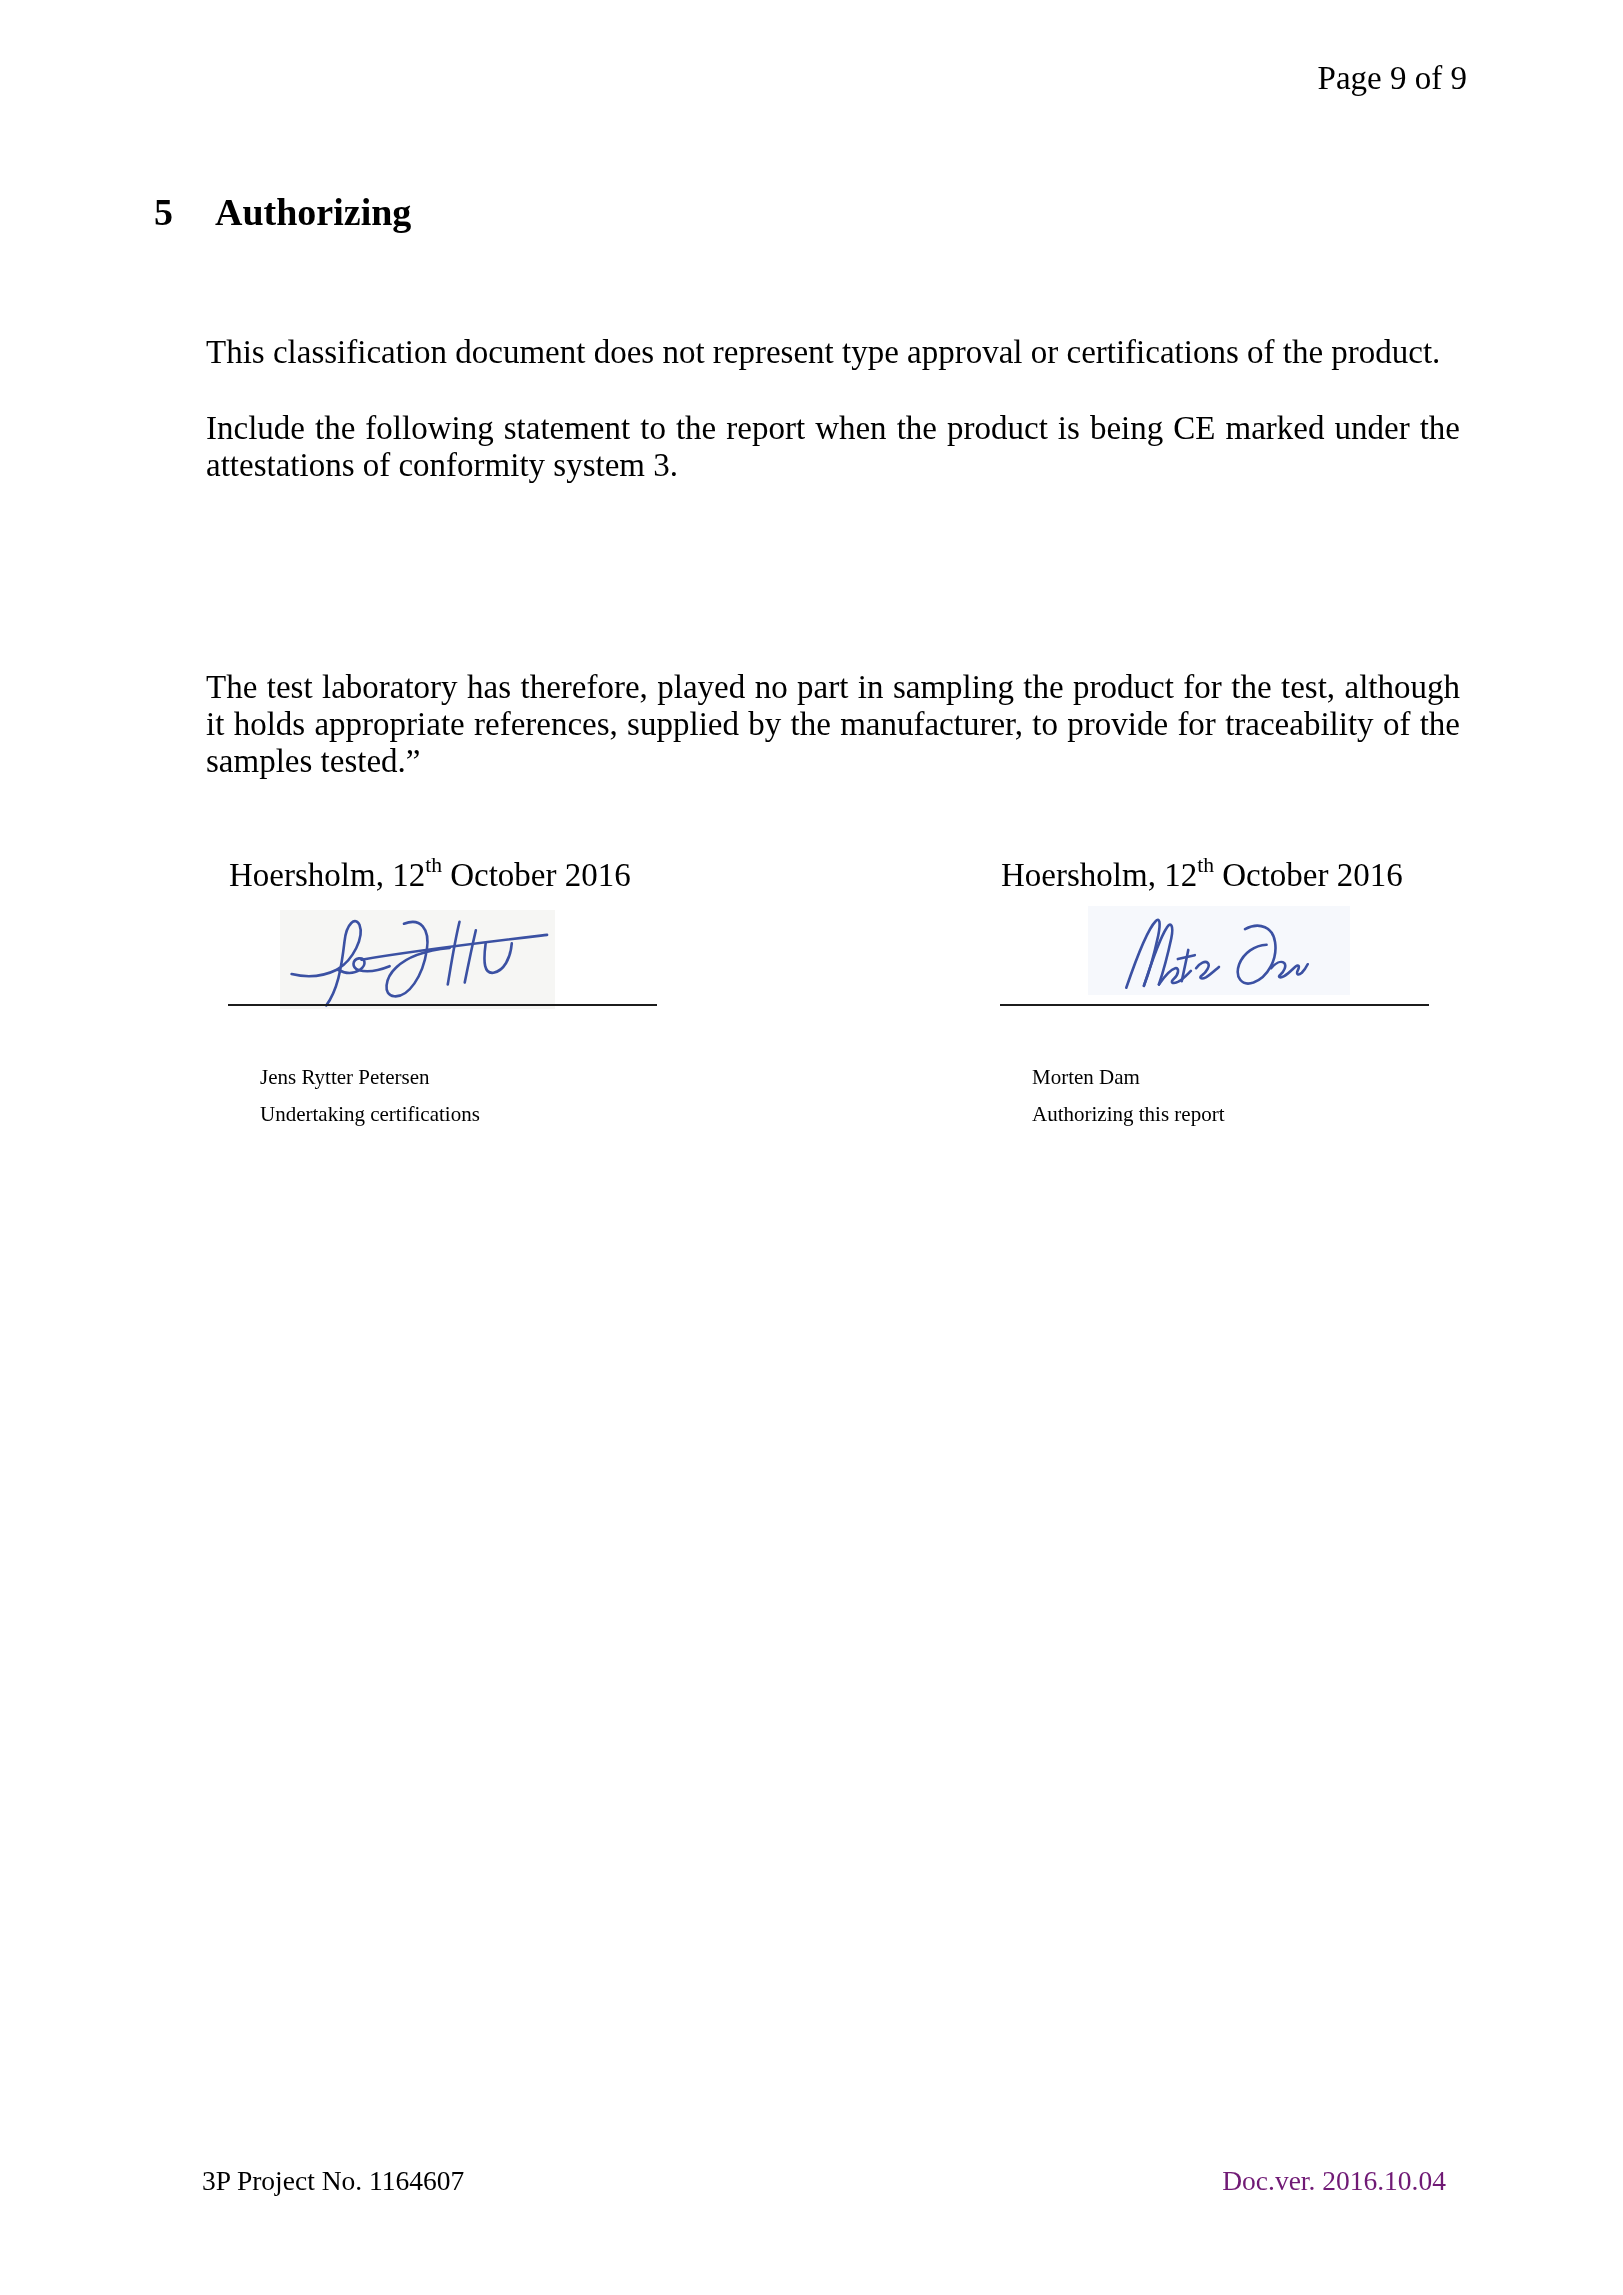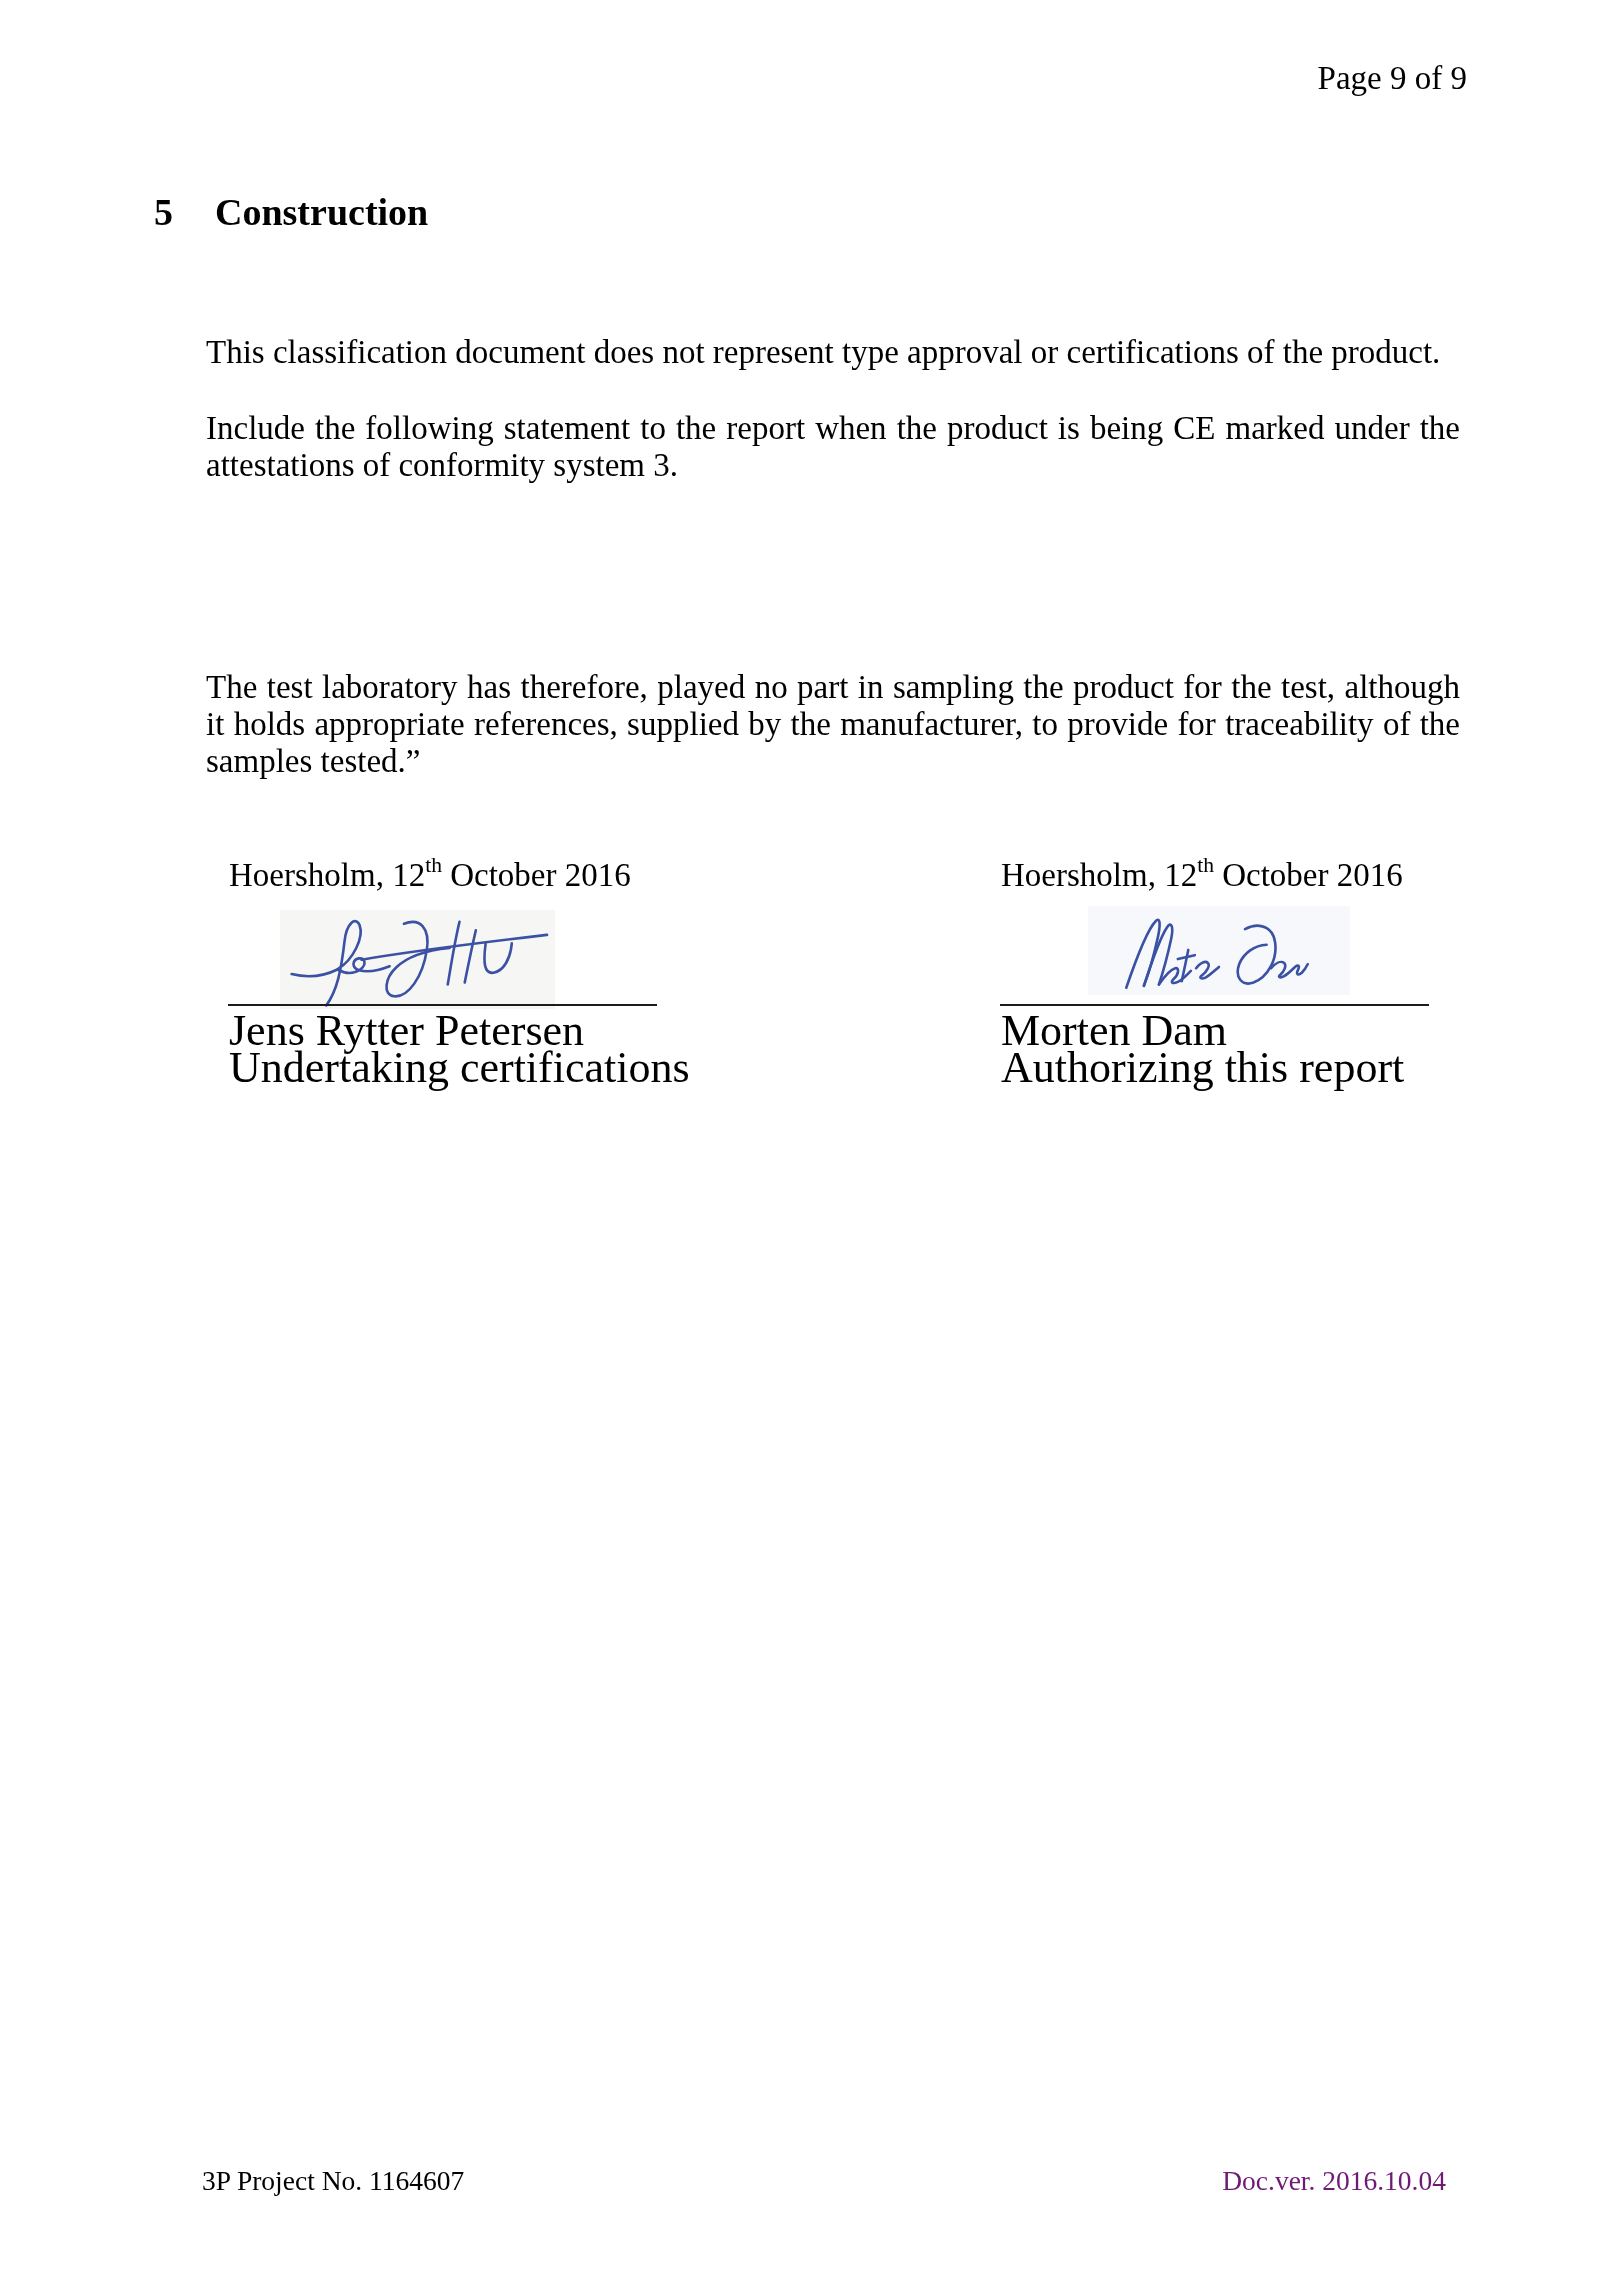--- a/index.html
+++ b/index.html
@@ -70,23 +70,24 @@
   .sig-line {
     position: absolute;
     top: 1004px;
     width: 429px;
     border-top: 2px solid #1c1c1c;
   }
   .sig-line.left { left: 228px; }
   .sig-line.right { left: 1000px; }
   .sig-block {
     position: absolute;
-    top: 1012px;
-    font-size: 44px;
+    top: 1059px;
+    font-size: 21px;
     line-height: 37px;
+    margin-left: 31px;
   }
   .sig-block.left { left: 229px; }
   .sig-block.right { left: 1001px; }
   .footer-left {
     position: absolute;
     left: 202px;
     top: 2165px;
     font-size: 27.5px;
     line-height: 31px;
   }
@@ -100,21 +101,21 @@
   }
 </style>
 </head>
 <body>
 
 <div class="page">
 
   <div class="page-number">Page 9 of 9</div>
 
   <div class="heading">
-    <span class="h-num">5</span><span>Construction</span>
+    <span class="h-num">5</span><span>Authorizing</span>
   </div>
 
   <p class="para single p1">This classification document does not represent type approval or certifications of the product.</p>
   <p class="para p2">Include the following statement to the report when the product is being CE marked under the attestations of conformity system 3.</p>
   <p class="para p4">The test laboratory has therefore, played no part in sampling the product for the test, although it holds appropriate references, supplied by the manufacturer, to provide for traceability of the samples tested.”</p>
 
   <div class="sig-date left"><span>Hoersholm, 12</span><sup>th</sup><span> October 2016</span></div>
 
   <div class="sig-patch left"></div>
   <svg class="sig-svg left" width="262" height="98" viewBox="0 0 400 150" fill="none" stroke="#3b51a3" stroke-width="4" stroke-linecap="round" stroke-linejoin="round">

